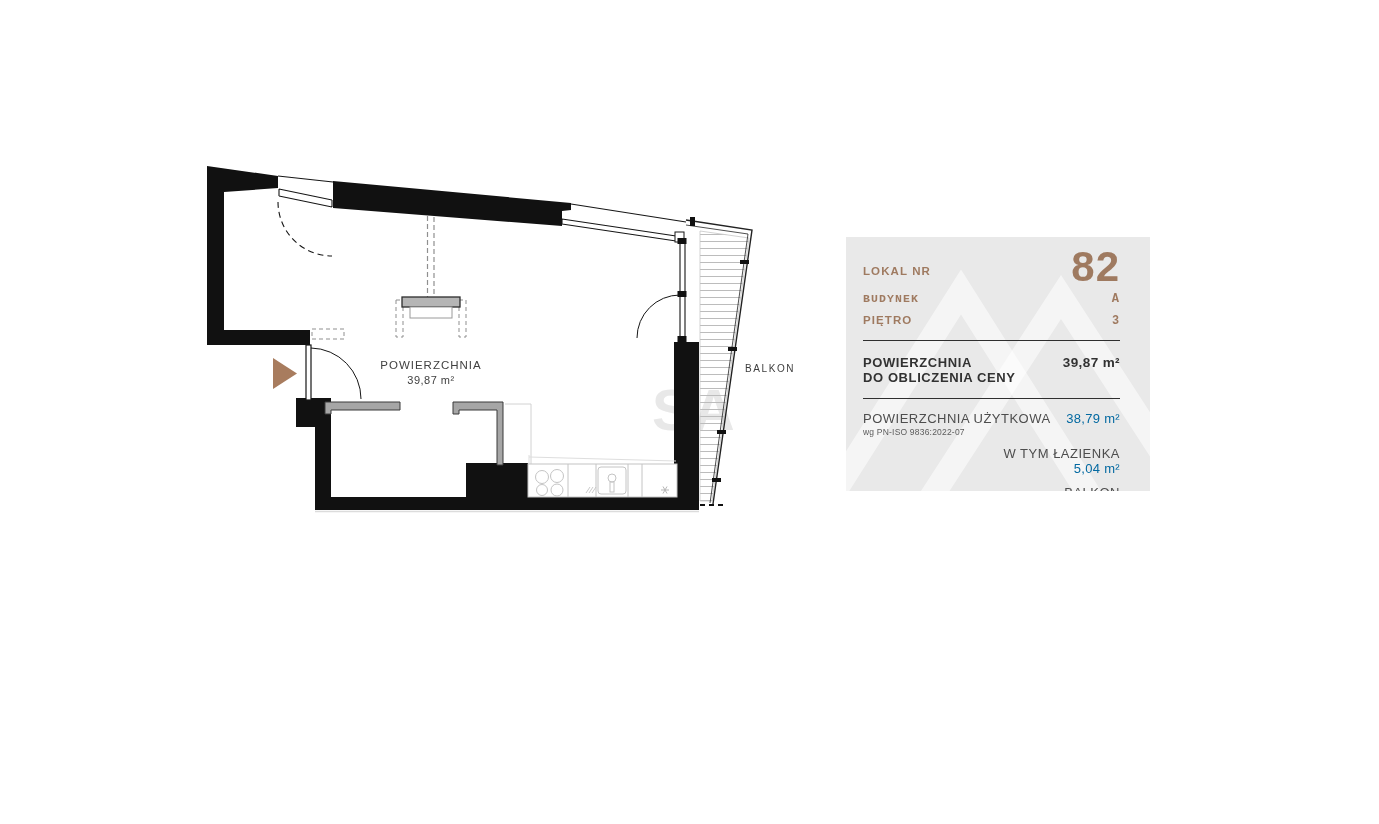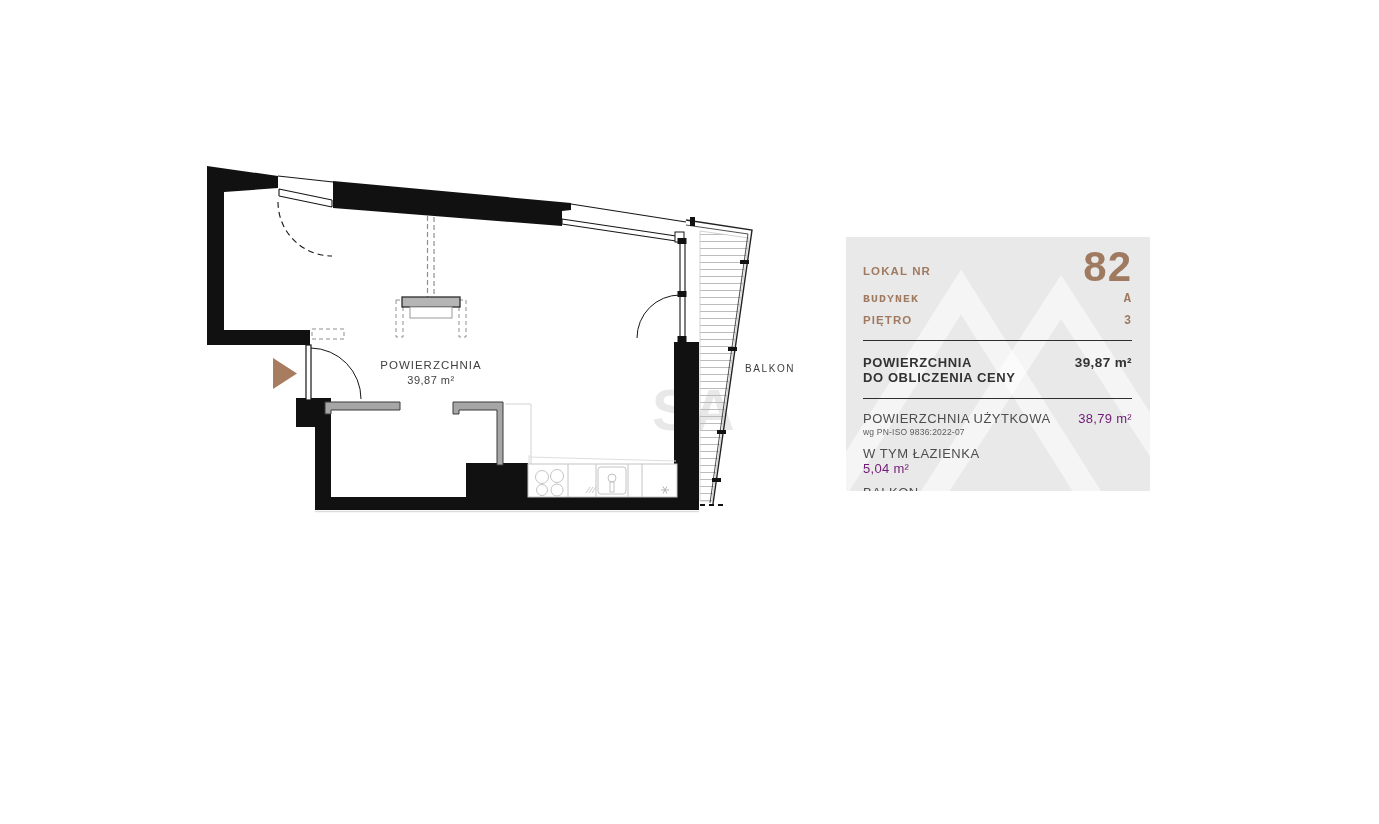--- a/index.html
+++ b/index.html
@@ -8,37 +8,37 @@
     font-family:"Liberation Sans", sans-serif;
   }
   
   #plan-svg{position:absolute;left:0;top:0;}
   
   .panel{
     position:absolute;left:846px;top:237px;width:304px;height:254px;
     background:#e9e9e9;overflow:hidden;
   }
   .panel .pattern{position:absolute;left:0;top:0;}
-  .panel-inner{position:relative;padding:11px 18px 0 17px;}
+  .panel-inner{position:relative;padding:11px 30px 0 17px;}
   .row{display:flex;justify-content:space-between;align-items:baseline;}
   .row-first{align-items:flex-end;height:34px;}
   .lbl-accent{font-size:11.5px;font-weight:bold;letter-spacing:1.1px;color:#9f7a60;padding-bottom:5px;}
   .val-big{font-size:42px;font-weight:bold;color:#9f7a60;line-height:30px;letter-spacing:1px;}
   .val-accent{font-size:12px;font-weight:bold;color:#9f7a60;letter-spacing:1px;}
   .row-mt1{margin-top:10px;font-family:Liberation Mono, monospace;}
   .row-mt2{margin-top:7px;gap:21px;}
   .divider{border:none;border-top:1.6px solid #2f2f2f;margin:13px 0 0 0;}
   .price-row{margin-top:14px;}
   .price-label{font-size:13px;font-weight:bold;color:#323232;letter-spacing:.6px;line-height:15px;}
   .price-val{font-size:13.5px;font-weight:bold;color:#323232;letter-spacing:.4px;}
   .detail-list{margin-top:12px;}
-  .d-row{display:flex;justify-content:space-between;align-items:flex-start;}
+  .d-row{display:flex;justify-content:space-between;align-items:flex-end;}
   .d-label{font-size:13px;color:#4d4d4d;letter-spacing:.5px;}
   .d-sub{font-size:8.5px;color:#5c5c5c;letter-spacing:.2px;margin-top:1px;}
-  .d-val{font-size:13px;color:#701a75;letter-spacing:.3px;}
+  .d-val{font-size:13px;color:#0369a1;letter-spacing:.3px;}
   .d-mt{margin-top:9px;flex-direction:column;}
 </style>
 </head>
 <body>
 
 <div id="canvas">
 
   <svg id="plan-svg" width="1379" height="824" viewBox="0 0 1379 824">
     <defs>
       <pattern id="deckHatch" width="8" height="7" patternUnits="userSpaceOnUse">

